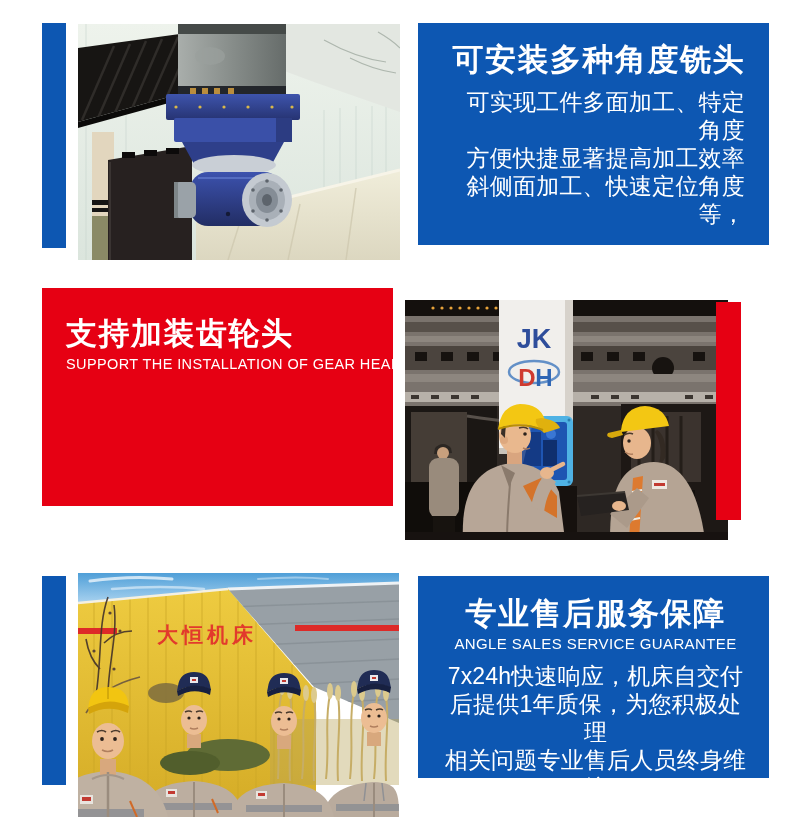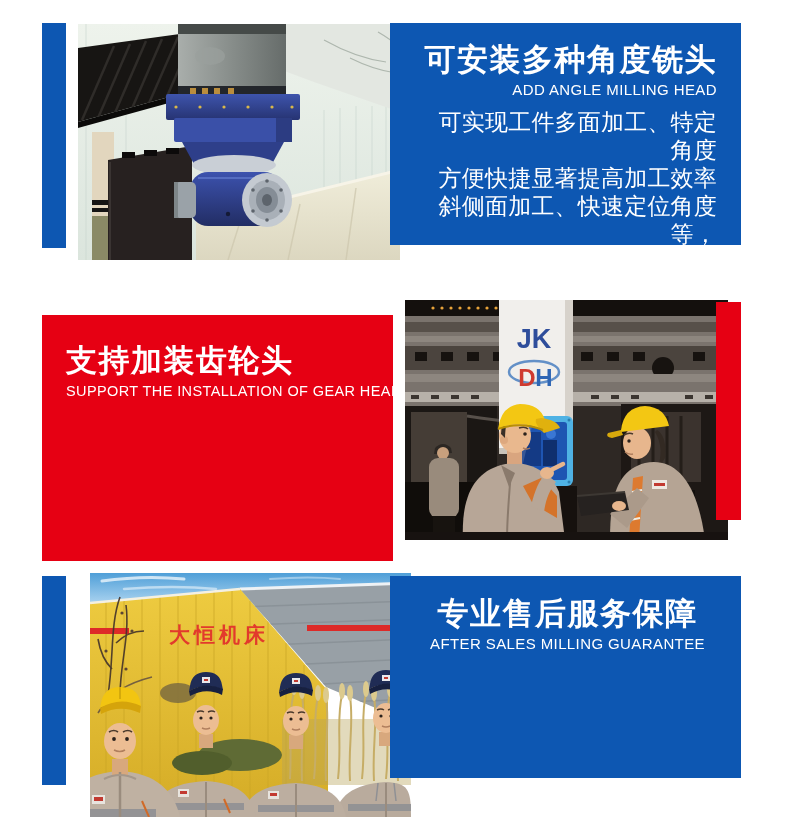--- a/index.html
+++ b/index.html
@@ -14,26 +14,26 @@
   .bar{position:absolute;}
   .bar-blue{background:var(--blue);}
   .bar-red{background:var(--red);}
   .bar1{left:42px;top:23px;width:24px;height:225px;}
   .bar2{left:716px;top:302px;width:25px;height:218px;}
   .bar3{left:42px;top:576px;width:24px;height:209px;}
   figure.photo{position:absolute;margin:0;padding:12px;overflow:hidden;border-radius:14px;}
   figure.photo svg{display:block;}
   .ph1{left:66px;top:12px;width:322px;height:236px;}
   .ph2{left:393px;top:288px;width:323px;height:240px;}
-  .ph3{left:78px;top:561px;width:321px;height:244px;}
+  .ph3{left:66px;top:561px;width:321px;height:244px;}
   .tb{position:absolute;box-sizing:border-box;color:#ffffff;overflow:hidden;}
-  .tb-blue{background:var(--blue);}
+  .tb-blue{background:var(--blue);margin-left:28px;}
   .tb-red{background:var(--red);}
   .tb1{left:390px;top:23px;width:351px;height:222px;padding:17px 24px 0 26px;text-align:right;}
-  .tb2{left:42px;top:315px;width:351px;height:246px;padding:26px 28px 0 24px;text-align:left;}
+  .tb2{left:42px;top:288px;width:351px;height:218px;padding:26px 28px 0 24px;text-align:left;}
   .tb3{left:390px;top:576px;width:351px;height:202px;padding:18px 22px 0 26px;text-align:center;}
   .title{margin:0;font-size:31px;line-height:40px;font-weight:bold;letter-spacing:1.5px;}
   .subtitle{font-size:15px;line-height:20px;letter-spacing:.4px;white-space:nowrap;}
   .tb2 .subtitle{font-size:14.5px;}
   .body{margin-top:8px;font-size:23px;line-height:28px;letter-spacing:.2px;}
 </style>
 </head>
 <body>
 
 <div class="page">
@@ -196,21 +196,20 @@
                 <circle cx="175" cy="166" r="1.8"></circle>
               </g>
           </g>
           <circle cx="150" cy="190" r="2.2" fill="#141a36"></circle>
         </g>
       </svg>
     </figure>
 
     <div class="tb tb-blue tb1">
       <h2 class="title">可安装多种角度铣头</h2>
-      <div class="subtitle">ADD ANGLE MILLING HEAD</div>
       <div class="body">
         <div>可实现工件多面加工、特定角度</div>
         <div>方便快捷显著提高加工效率</div>
         <div>斜侧面加工、快速定位角度等，</div>
       </div>
     </div>
   </section>
 
   <section>
     <div class="tb tb-red tb2">
@@ -555,17 +554,22 @@
           <rect x="2" y="222" width="13" height="9" fill="#e8e4de"></rect>
             <rect x="4" y="224" width="9" height="4" fill="#c23a31"></rect>
           <path d="M52,228 l7,16" stroke="#d06a28" stroke-width="2"></path>
           <path d="M14,206 q16,-8 32,0" stroke="#a4978a" stroke-width="2" fill="none"></path>
         </g>
       </svg>
     </figure>
 
     <div class="tb tb-blue tb3">
       <h2 class="title">专业售后服务保障</h2>
-      <div class="subtitle">AFTER SALES MILLING GUARANTEE</div>
+      <div class="subtitle">ANGLE SALES SERVICE GUARANTEE</div>
+      <div class="body">
+        <div>7x24h快速响应，机床自交付</div>
+        <div>后提供1年质保，为您积极处理</div>
+        <div>相关问题专业售后人员终身维护</div>
+      </div>
     </div>
   </section>
 
 </div>
 
 </body></html>

